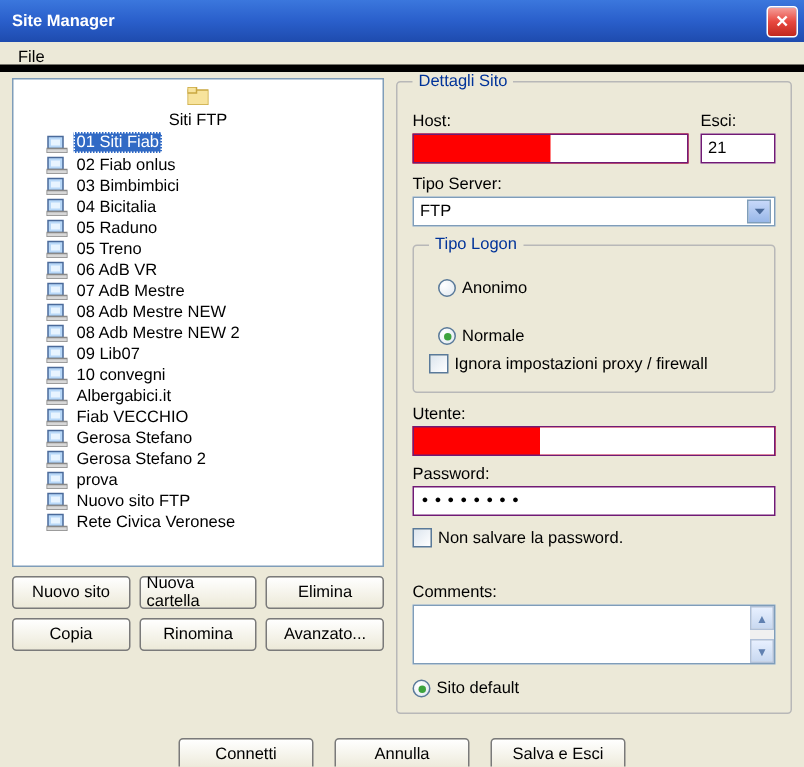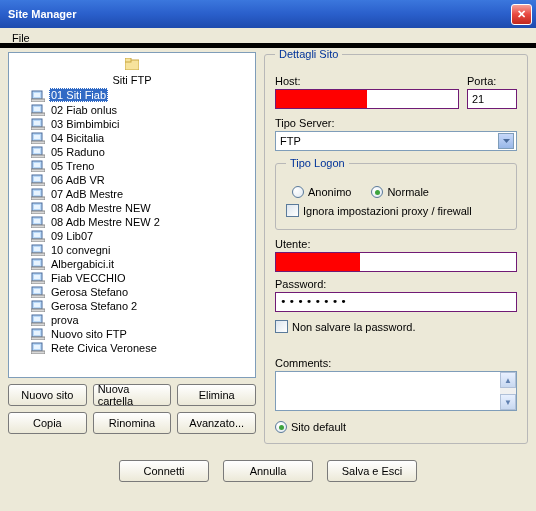--- a/index.html
+++ b/index.html
@@ -96,21 +96,21 @@
     align-items: center;
     padding: 0 2px 0 4px;
   }
   .combo-arrow {
     width: 16px; height: 16px;
     background: linear-gradient(to bottom, #C7D8F9, #98B7E8);
     border: 1px solid #7F9DB9;
     display: flex; align-items: center; justify-content: center;
     margin-left: auto;
   }
-  .radio-row { display: flex; gap: 20px; margin: 2px 0 6px 6px; }
+  .radio-row { display: flex; gap: 20px; margin: 2px 0 6px 6px; flex-direction: column; }
   .radio-item { display: flex; align-items: center; gap: 4px; }
   .radio-dot {
     width: 12px; height: 12px; border-radius: 50%;
     border: 1px solid #5A7A9A;
     background: radial-gradient(circle at 30% 30%, #fff, #E0E8F0);
     display: flex; align-items: center; justify-content: center;
   }
   .radio-dot.checked::after {
     content: ''; width: 5px; height: 5px; border-radius: 50%;
     background: #3DA33D;
@@ -388,21 +388,21 @@
       <span class="fieldset-title">Dettagli Sito</span>
 
       <div class="host-row">
         <div class="host-col">
           <span class="field-label">Host:</span>
           <div class="text-input red" style="position:relative;">
             <div style="position:absolute;left:50%;top:0;bottom:0;right:0;background:#fff;"></div>
           </div>
         </div>
         <div class="port-col">
-          <span class="field-label">Porta:</span>
+          <span class="field-label">Esci:</span>
           <input class="text-input" value="21" style="">
         </div>
       </div>
 
       <div class="field-row" style="margin-top:8px;">
         <span class="field-label">Tipo Server:</span>
         <div class="combo">
           <span>FTP</span>
           <div class="combo-arrow">
             <svg width="7" height="4">

